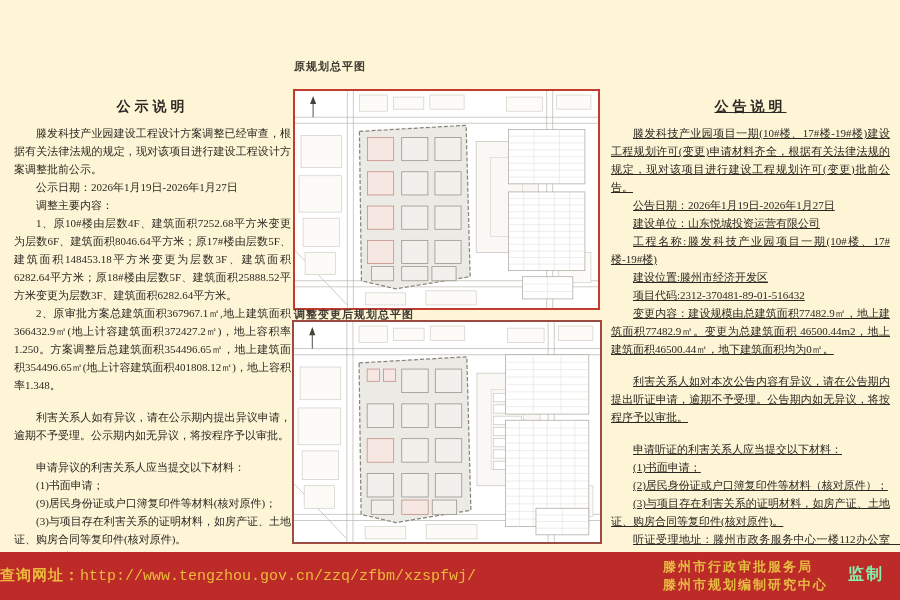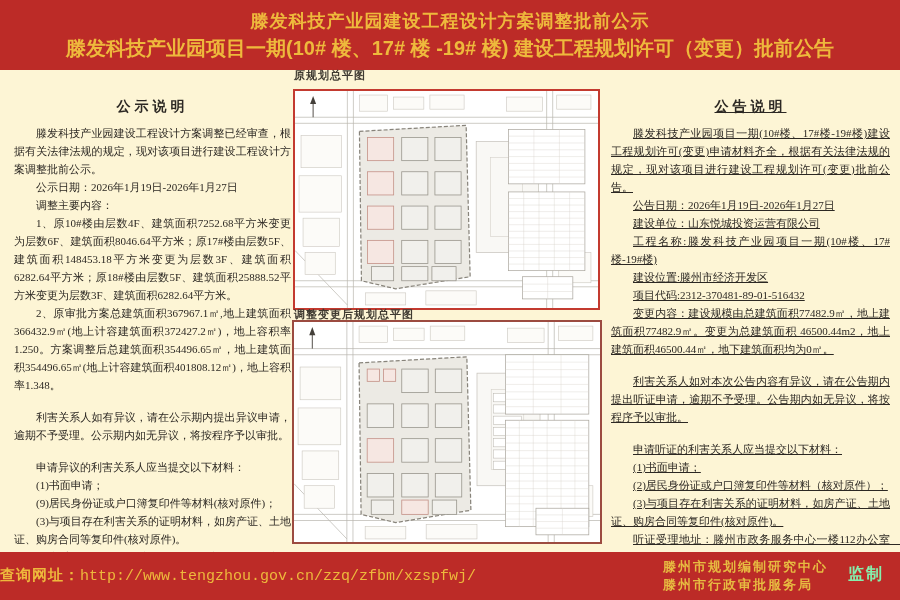--- a/index.html
+++ b/index.html
@@ -30,21 +30,21 @@
     margin:0 0 8px 0;text-align:center;font-size:14px;font-weight:bold;letter-spacing:4px;
   }
   .para{
     margin:0;font-size:11px;line-height:18px;text-indent:2em;text-align:justify;
   }
   .para.gap{margin-top:14px;}
   
   .map-label{
     position:absolute;font-size:11px;font-weight:bold;color:#3f3a31;letter-spacing:1px;
   }
-  #map1-label{left:294px;top:68px;}
+  #map1-label{left:294px;top:59px;}
   #map2-label{left:294px;top:307px;}
   .map-frame{position:absolute;background:#ffffff;}
   #map1{left:293px;top:89px;width:303px;height:217px;border:2px solid #c33a2f;}
   #map2{left:292px;top:320px;width:306px;height:220px;border:2px solid #9c4b40;}
   .map-frame svg{display:block;width:100%;height:100%;}
   
   #footer-band{
     position:absolute;left:0;top:552px;width:900px;height:48px;background:#bc2b27;
   }
   #query-line{
@@ -65,24 +65,20 @@
   #footer-stamp{
     position:absolute;right:16px;top:12px;color:#86efac;font-size:16px;font-weight:bold;
     letter-spacing:2px;font-family:"Liberation Sans","DejaVu Sans",sans-serif;
   }
 </style>
 </head>
 <body>
 
 <div id="page">
 
-  <div id="header-band">
-    <div class="band-title1">滕发科技产业园建设工程设计方案调整批前公示</div>
-    <div class="band-title2">滕发科技产业园项目一期(10# 楼、17# 楼 -19# 楼) 建设工程规划许可（变更）批前公告</div>
-  </div>
 
   <div id="left-col" class="col">
     <h3 class="col-heading">公示说明</h3>
     <div>
         <p class="para">滕发科技产业园建设工程设计方案调整已经审查，根据有关法律法规的规定，现对该项目进行建设工程设计方案调整批前公示。</p>
         <p class="para">公示日期：2026年1月19日-2026年1月27日</p>
         <p class="para">调整主要内容：</p>
         <p class="para">1、原10#楼由层数4F、建筑面积7252.68平方米变更为层数6F、建筑面积8046.64平方米；原17#楼由层数5F、建筑面积148453.18平方米变更为层数3F、建筑面积6282.64平方米；原18#楼由层数5F、建筑面积25888.52平方米变更为层数3F、建筑面积6282.64平方米。</p>
         <p class="para">2、原审批方案总建筑面积367967.1㎡,地上建筑面积366432.9㎡(地上计容建筑面积372427.2㎡)，地上容积率1.250。方案调整后总建筑面积354496.65㎡，地上建筑面积354496.65㎡(地上计容建筑面积401808.12㎡)，地上容积率1.348。</p>
         <p class="para gap">利害关系人如有异议，请在公示期内提出异议申请，逾期不予受理。公示期内如无异议，将按程序予以审批。</p>
@@ -279,19 +275,19 @@
         <p class="para">(3)与项目存在利害关系的证明材料，如房产证、土地证、购房合同等复印件(核对原件)。</p>
         <p class="para">听证受理地址：滕州市政务服务中心一楼112办公室　电话：0632—5081987</p>
       </div>
   </div>
 
   <div id="footer-band">
     <div id="query-line">
       <span id="query-label">查询网址：</span><a id="query-url" href="#">http://www.tengzhou.gov.cn/zzq/zfbm/xzspfwj/</a>
     </div>
     <div id="footer-orgs">
+      <div>滕州市行政审批服务局</div>
       <div>滕州市规划编制研究中心</div>
-      <div>滕州市行政审批服务局</div>
     </div>
     <div id="footer-stamp">监制</div>
   </div>
 
 </div>
 
 </body></html>

